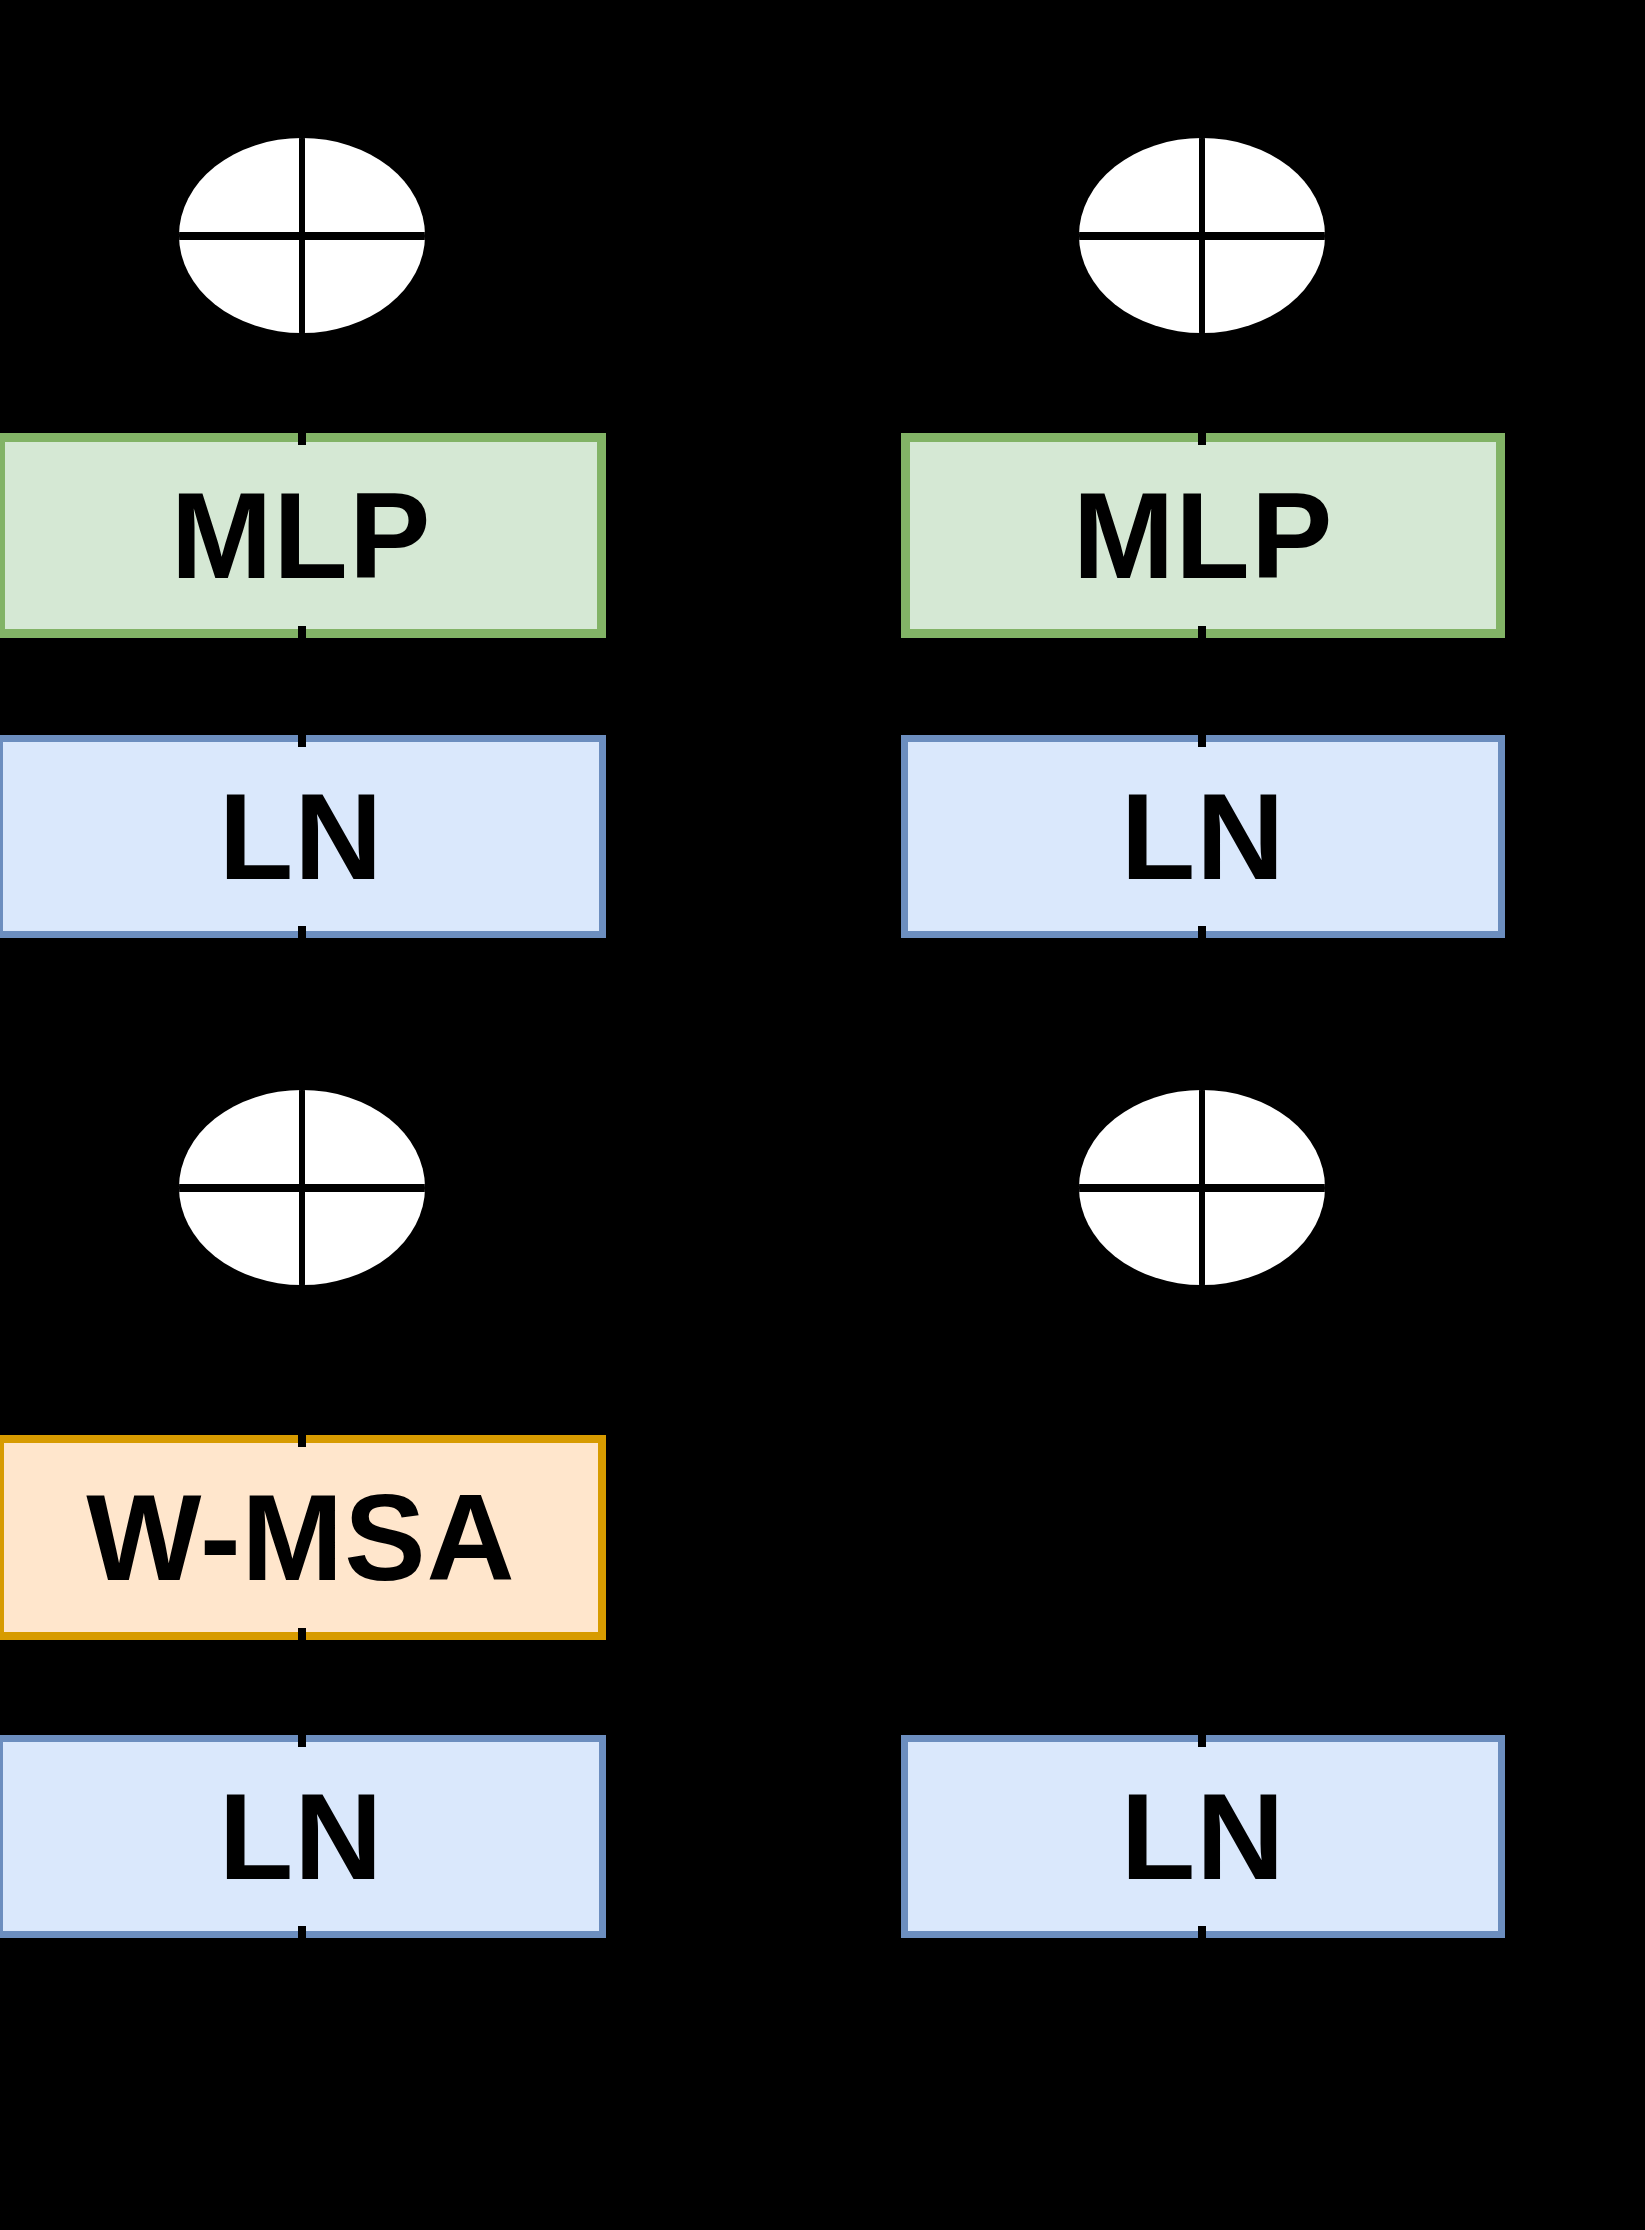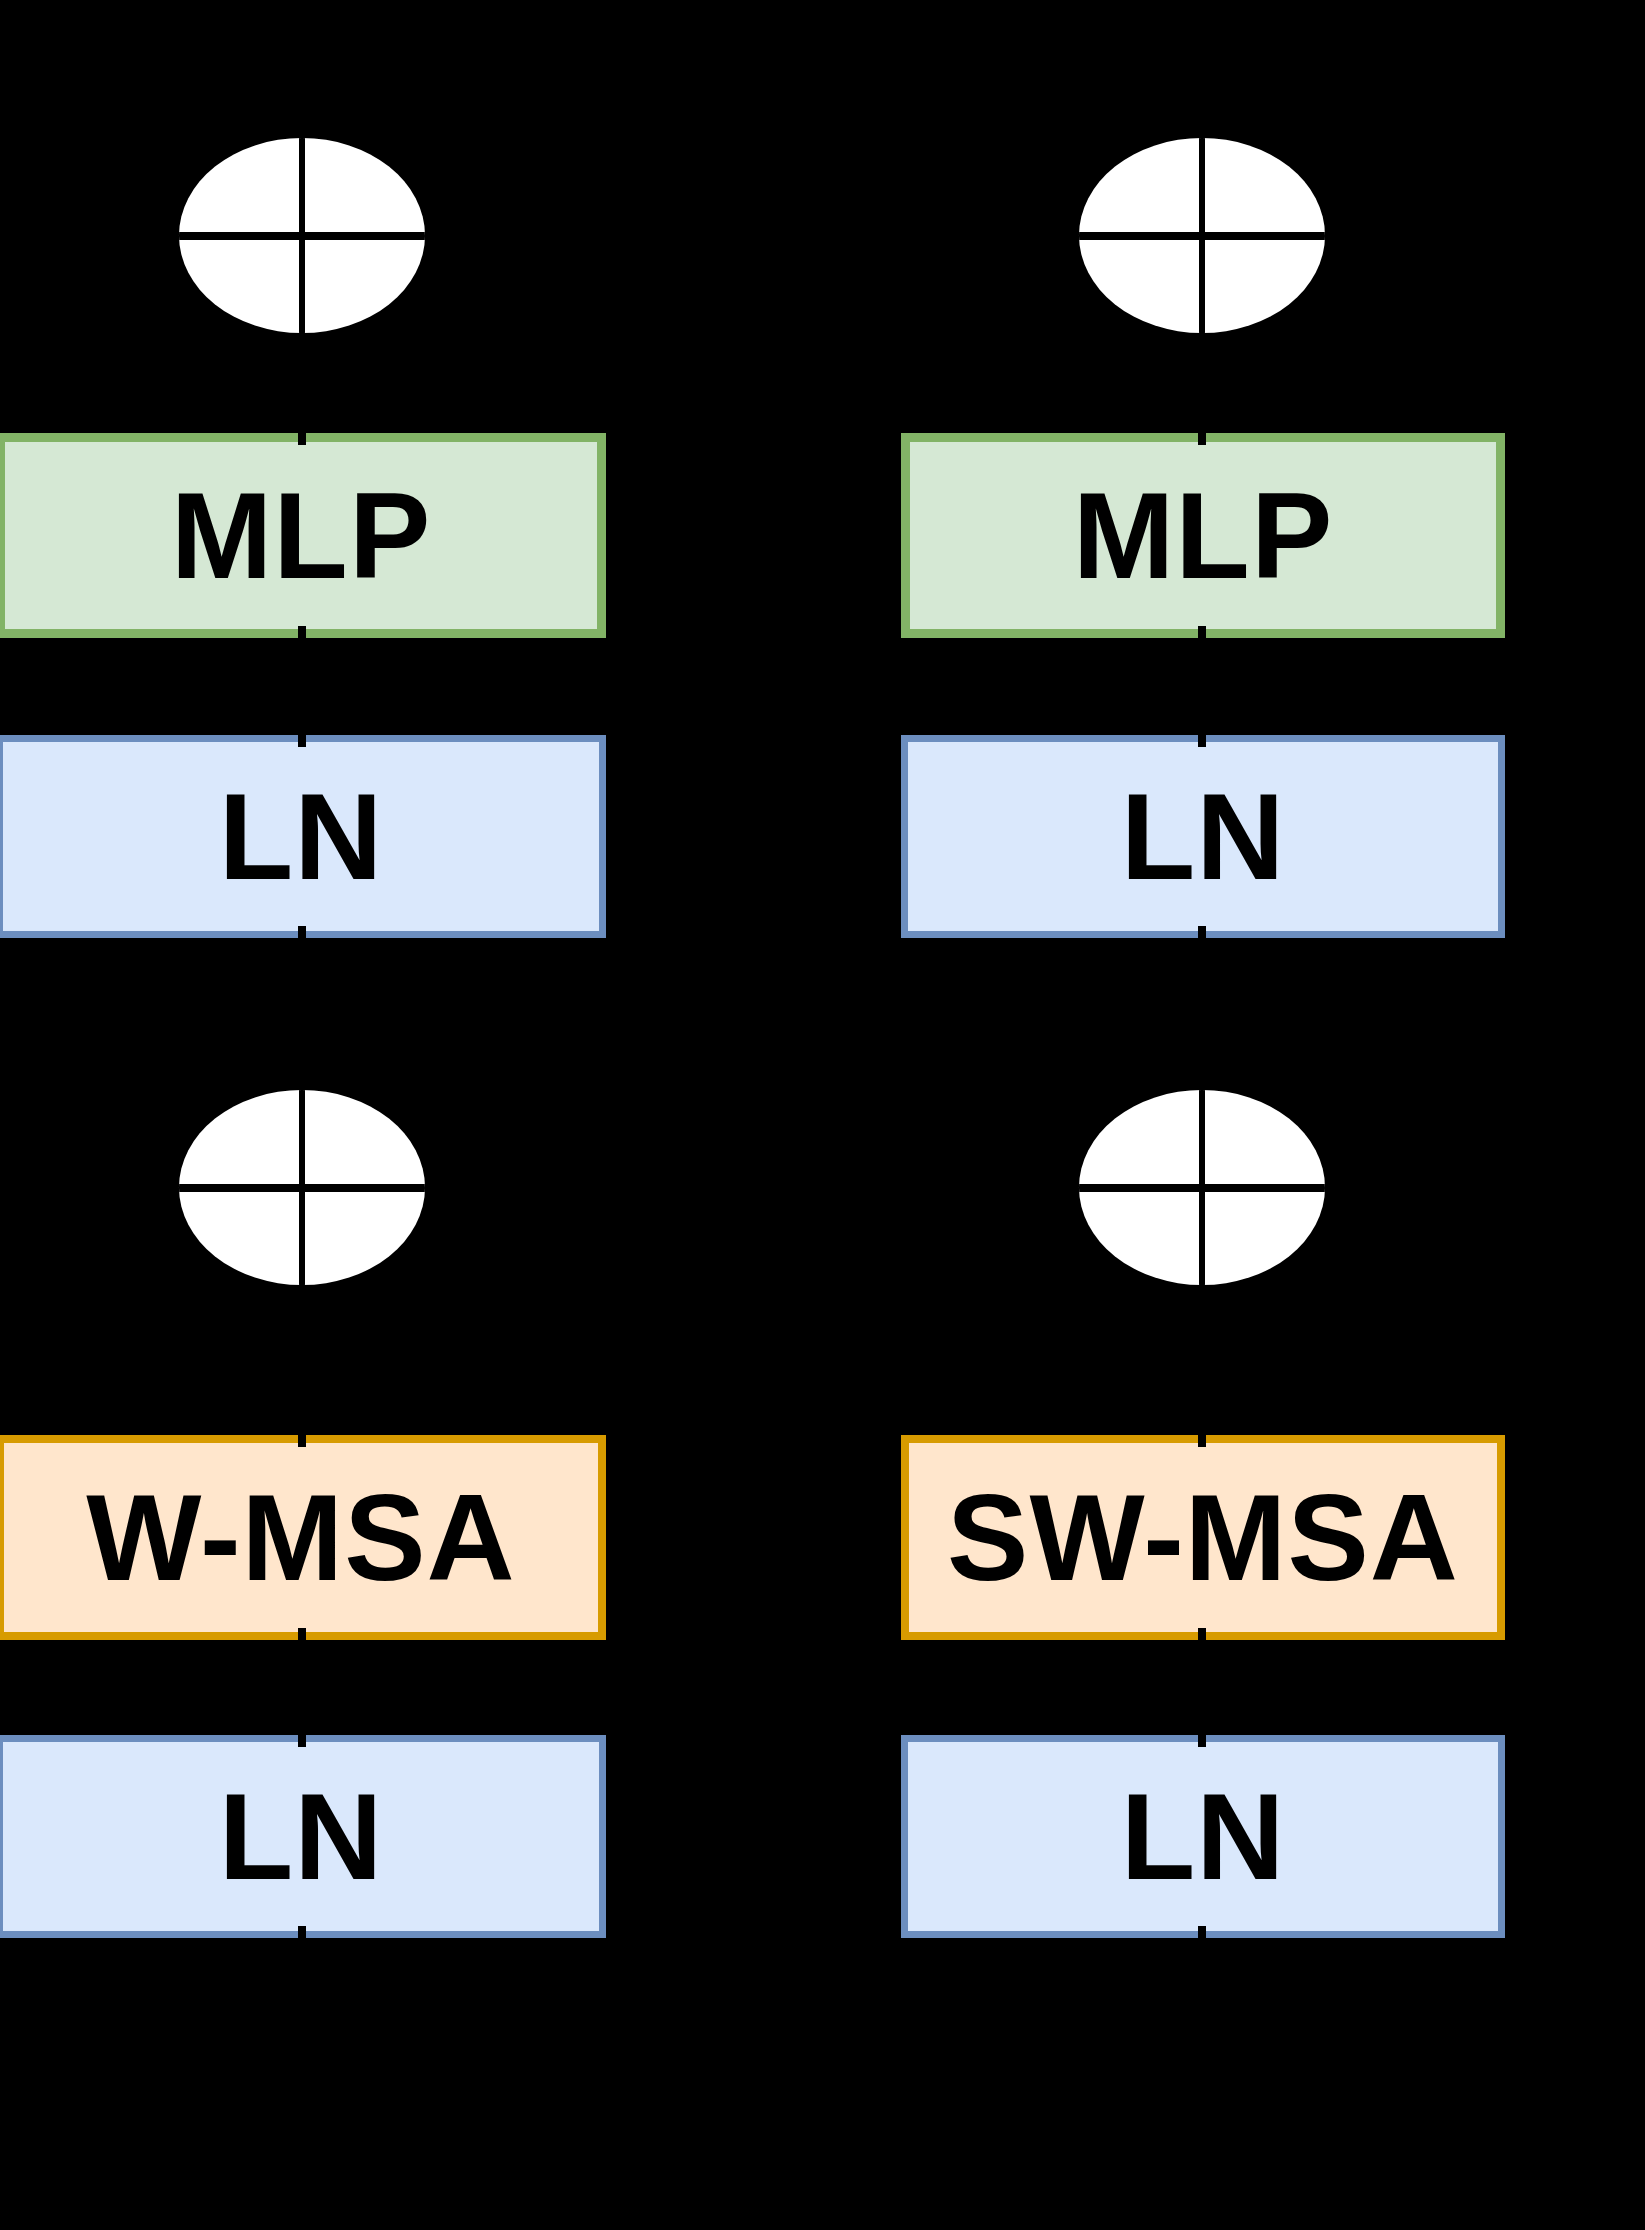--- a/index.html
+++ b/index.html
@@ -115,23 +115,20 @@
 
   <div class="box box-blue col-r row-ln2">
     <span>LN</span>
   </div>
 
   <div class="add r2 cr">
     <div class="vbar"></div>
     <div class="hbar"></div>
   </div>
 
-  <div class="box box-orange col-r row-msa">
-    <span>SW-MSA</span>
-  </div>
 
   <div class="box box-blue col-r row-ln4">
     <span>LN</span>
   </div>
 
   <div class="tick tx-l" style="top:429px"></div>
   <div class="tick tx-l" style="top:626px"></div>
   <div class="tick tx-l" style="top:731px"></div>
   <div class="tick tx-l" style="top:926px"></div>
   <div class="tick tx-l" style="top:1431px"></div>

